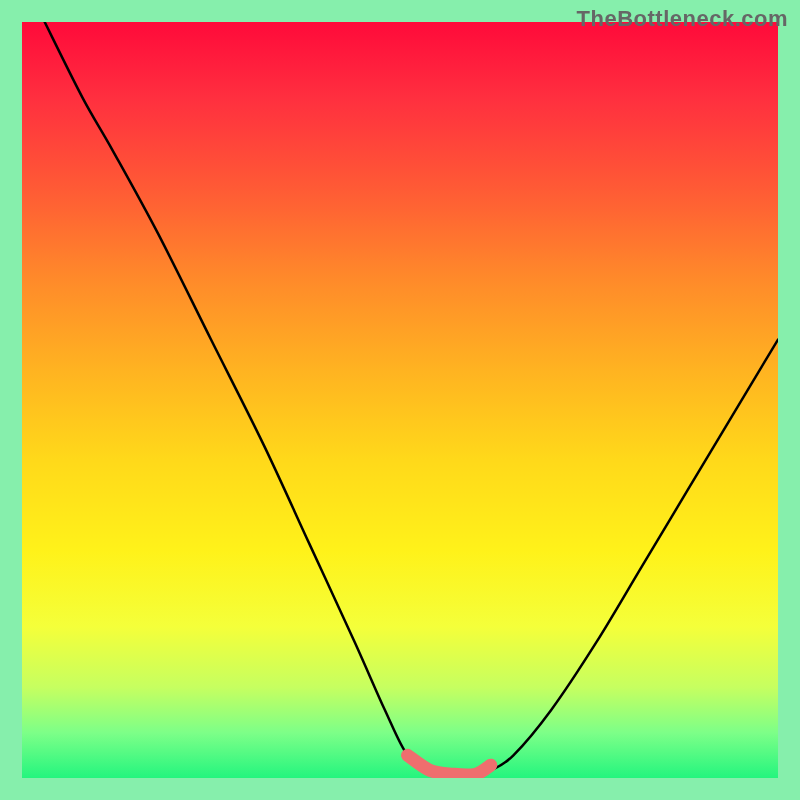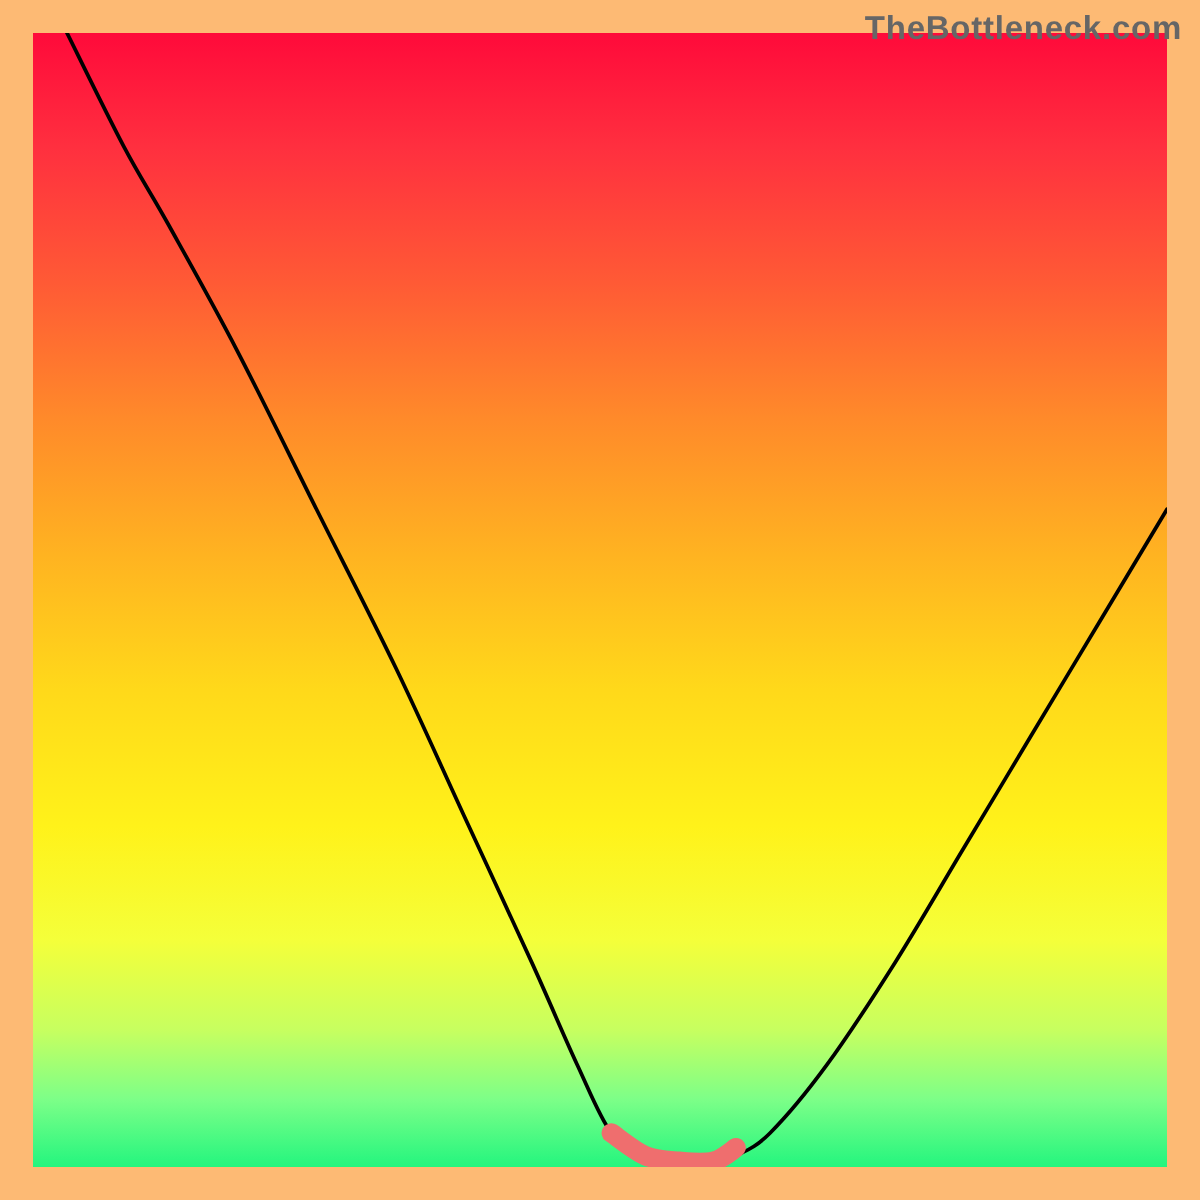--- a/index.html
+++ b/index.html
@@ -8,21 +8,21 @@
     width: 800px;
     height: 800px;
     background: #000;
     overflow: hidden;
     font-family: Arial, Helvetica, sans-serif;
   }
   .frame {
     position: relative;
     width: 800px;
     height: 800px;
-    background: #fdba74;
+    background: #86efac;
   }
   .watermark {
     position: absolute;
     top: 6px;
     right: 12px;
     color: #666;
     font-size: 22px;
     font-weight: 600;
     letter-spacing: 0.5px;
     z-index: 3;

